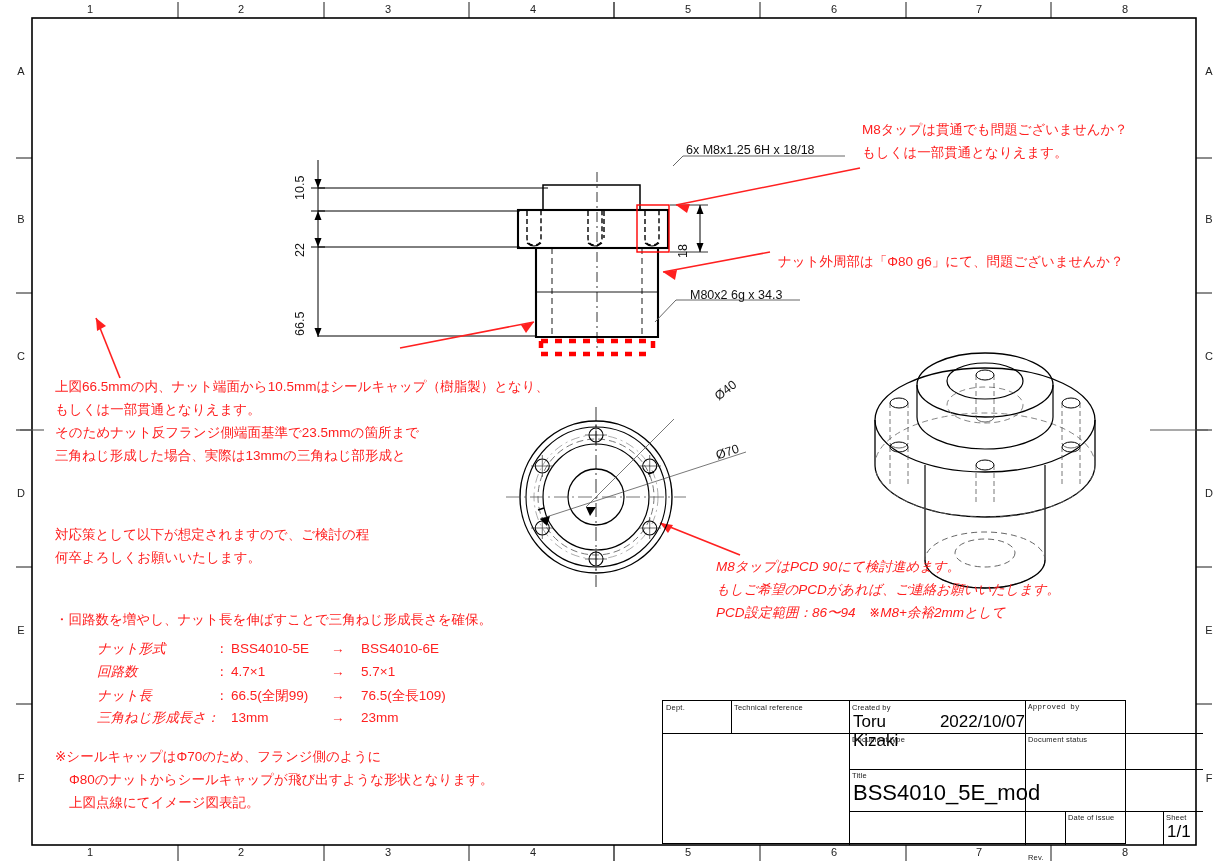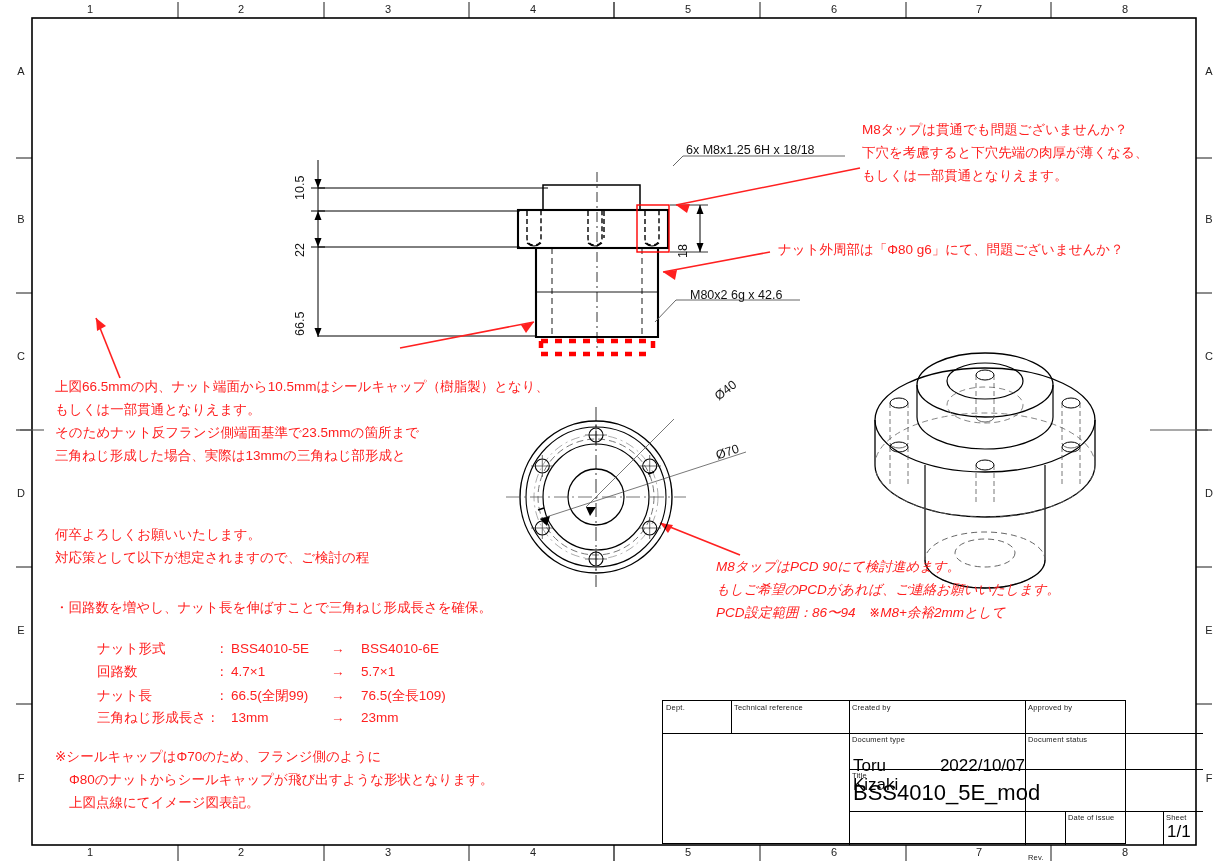--- a/index.html
+++ b/index.html
@@ -7,33 +7,33 @@
        font-family:"Liberation Sans","DejaVu Sans",sans-serif;color:#000;}
   .sheet{position:absolute;left:0;top:0;width:1228px;height:863px;}
   svg.layer{position:absolute;left:0;top:0;width:1228px;height:863px;}
 
   
   .zone{position:absolute;font-size:11px;color:#222;text-align:center;}
   .zone-top,.zone-bot{width:20px;}
   .zone-left,.zone-right{width:14px;}
 
   
-  .red{position:absolute;color:#ff2020;font-size:13.5px;line-height:20px;white-space:nowrap;}
+  .red{position:absolute;color:#ff2020;font-size:13.5px;line-height:20px;white-space:nowrap;margin-top:12px;}
   .red-blk{position:absolute;color:#ff2020;font-size:13.5px;line-height:23px;}
   .red-blk div{white-space:nowrap;}
 
   
   .dim{position:absolute;font-size:12.5px;color:#111;white-space:nowrap;}
   .vdim{position:absolute;font-size:12.5px;color:#111;white-space:nowrap;
         transform-origin:left bottom;transform:rotate(-90deg);}
 
   
   .spec{position:absolute;color:#ff2020;font-size:13.5px;}
   .spec-row{display:flex;align-items:baseline;height:23px;white-space:nowrap;}
-  .sp-label{width:118px;}
+  .sp-label{width:118px;font-style:italic;}
   .sp-colon{width:16px;}
   .sp-a{width:100px;margin-top:16px;}
   .sp-arrow{width:30px;}
   .sp-b{width:130px;}
 
   
   .tb{position:absolute;left:662px;top:700px;width:464px;height:144px;
       border:1.4px solid #000;box-sizing:border-box;}
   .tb-cell{position:absolute;box-sizing:border-box;}
   .tb-lbl{font-size:7.5px;color:#222;padding:2px 0 0 3px;letter-spacing:.2px;}
@@ -314,43 +314,42 @@
   <div class="zone zone-right" style="left:1202px;top:487px;">D</div>
   <div class="zone zone-right" style="left:1202px;top:624px;">E</div>
   <div class="zone zone-right" style="left:1202px;top:772px;">F</div>
 
   <div class="vdim" style="left:307px;top:186px;">10.5</div>
   <div class="vdim" style="left:307px;top:243px;">22</div>
   <div class="vdim" style="left:307px;top:322px;">66.5</div>
   <div class="vdim" style="left:690px;top:244px;">18</div>
 
   <div class="dim" style="left:686px;top:143px;">6x M8x1.25 6H x 18/18</div>
-  <div class="dim" style="left:690px;top:288px;">M80x2 6g x 42.6</div>
+  <div class="dim" style="left:690px;top:288px;">M80x2 6g x 34.3</div>
 
   <div class="dim" style="left:712px;top:392px;transform:rotate(-38deg);transform-origin:left top;">Ø40</div>
   <div class="dim" style="left:714px;top:449px;transform:rotate(-18deg);transform-origin:left top;">Ø70</div>
 
   <div class="red-blk" style="left:862px;top:118px;">
     <div>M8タップは貫通でも問題ございませんか？</div>
-    <div>下穴を考慮すると下穴先端の肉厚が薄くなる、</div>
     <div>もしくは一部貫通となりえます。</div>
   </div>
 
   <div class="red" style="left:778px;top:240px;">ナット外周部は「Φ80 g6」にて、問題ございませんか？</div>
 
   <div class="red-blk" style="left:55px;top:375px;">
     <div>上図66.5mmの内、ナット端面から10.5mmはシールキャップ（樹脂製）となり、</div>
     <div>もしくは一部貫通となりえます。</div>
     <div>そのためナット反フランジ側端面基準で23.5mmの箇所まで</div>
     <div>三角ねじ形成した場合、実際は13mmの三角ねじ部形成と</div>
   </div>
 
   <div class="red-blk" style="left:55px;top:523px;">
+    <div>対応策として以下が想定されますので、ご検討の程</div>
     <div>何卒よろしくお願いいたします。</div>
-    <div>対応策として以下が想定されますので、ご検討の程</div>
   </div>
 
   <div class="red" style="left:55px;top:598px;">・回路数を増やし、ナット長を伸ばすことで三角ねじ形成長さを確保。</div>
 
   <div class="spec" style="left:97px;top:625px;">
     <div class="spec-row">
       <span class="sp-label">ナット形式</span>
       <span class="sp-colon">：</span>
       <span class="sp-a">BSS4010-5E</span>
       <span class="sp-arrow">→</span>
@@ -409,24 +408,24 @@
       <div class="tb-val"></div>
     </div>
     <div class="tb-cell" style="left:68px;top:0;width:118px;height:32px;">
       <div class="tb-lbl">Technical reference</div>
       <div class="tb-val"></div>
     </div>
     <div class="tb-cell" style="left:186px;top:0;width:176px;height:32px;">
       <div class="tb-lbl">Created by</div>
       <div style="display:flex;align-items:baseline;">
         <div class="tb-val">Toru Kizaki</div>
-        <div class="tb-val" style="margin-left:14px;margin-top:44px;">2022/10/07</div>
+        <div class="tb-val" style="margin-left:14px;">2022/10/07</div>
       </div>
     </div>
-    <div class="tb-cell" style="left:362px;top:0;width:178px;height:32px;">
+    <div class="tb-cell" style="left:362px;top:0;width:178px;height:32px;font-family:Liberation Mono, monospace;">
       <div class="tb-lbl">Approved by</div>
       <div class="tb-val"></div>
     </div>
     <div class="tb-cell" style="left:186px;top:32px;width:176px;height:36px;">
       <div class="tb-lbl">Document type</div>
       <div class="tb-val"></div>
     </div>
     <div class="tb-cell" style="left:362px;top:32px;width:178px;height:36px;">
       <div class="tb-lbl">Document status</div>
       <div class="tb-val"></div>

